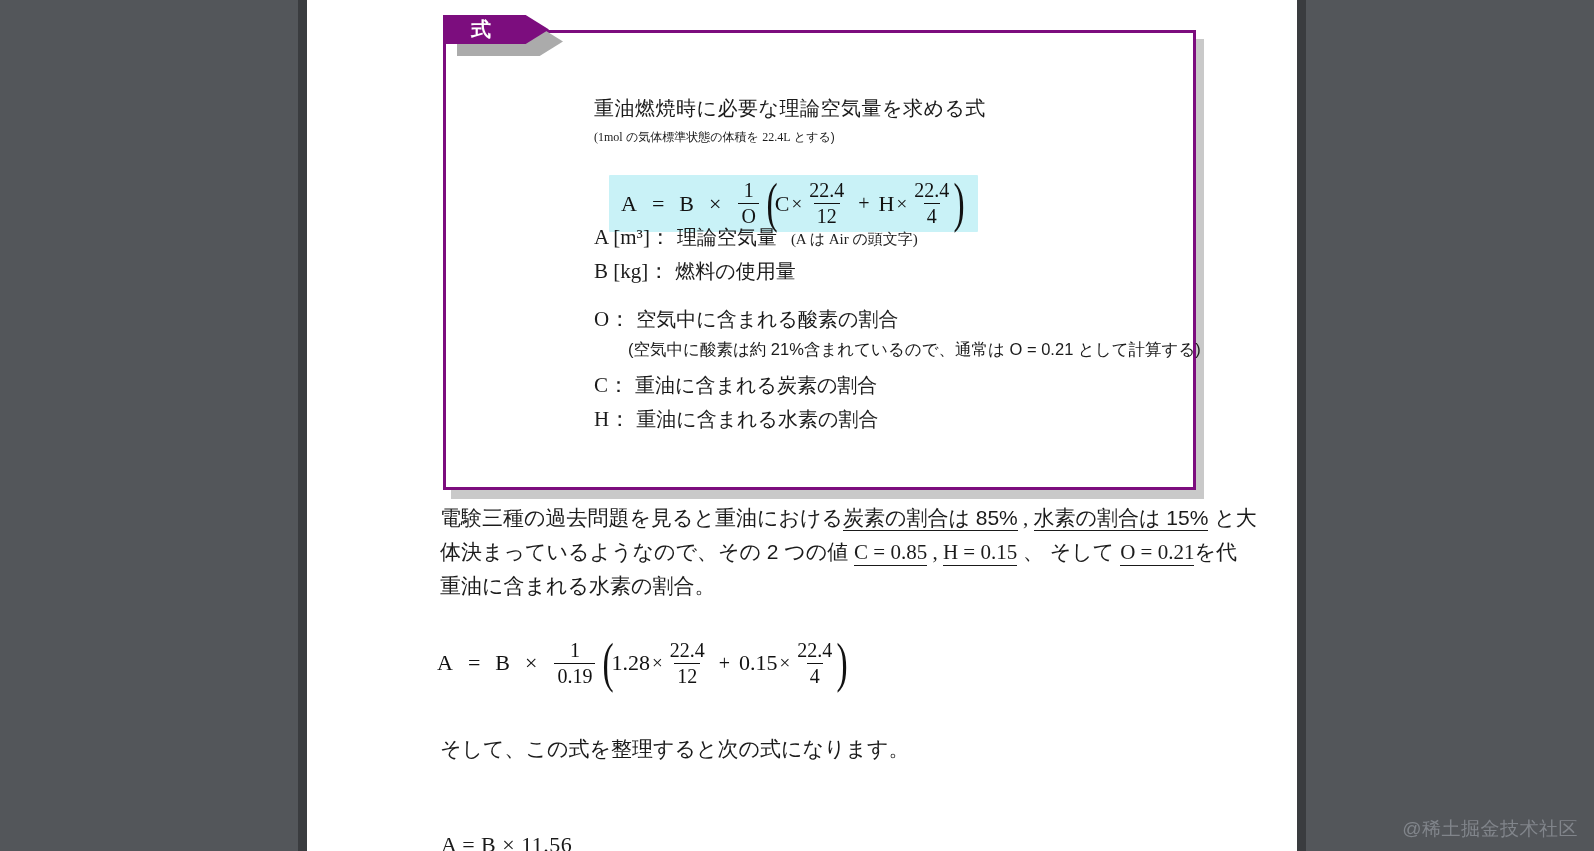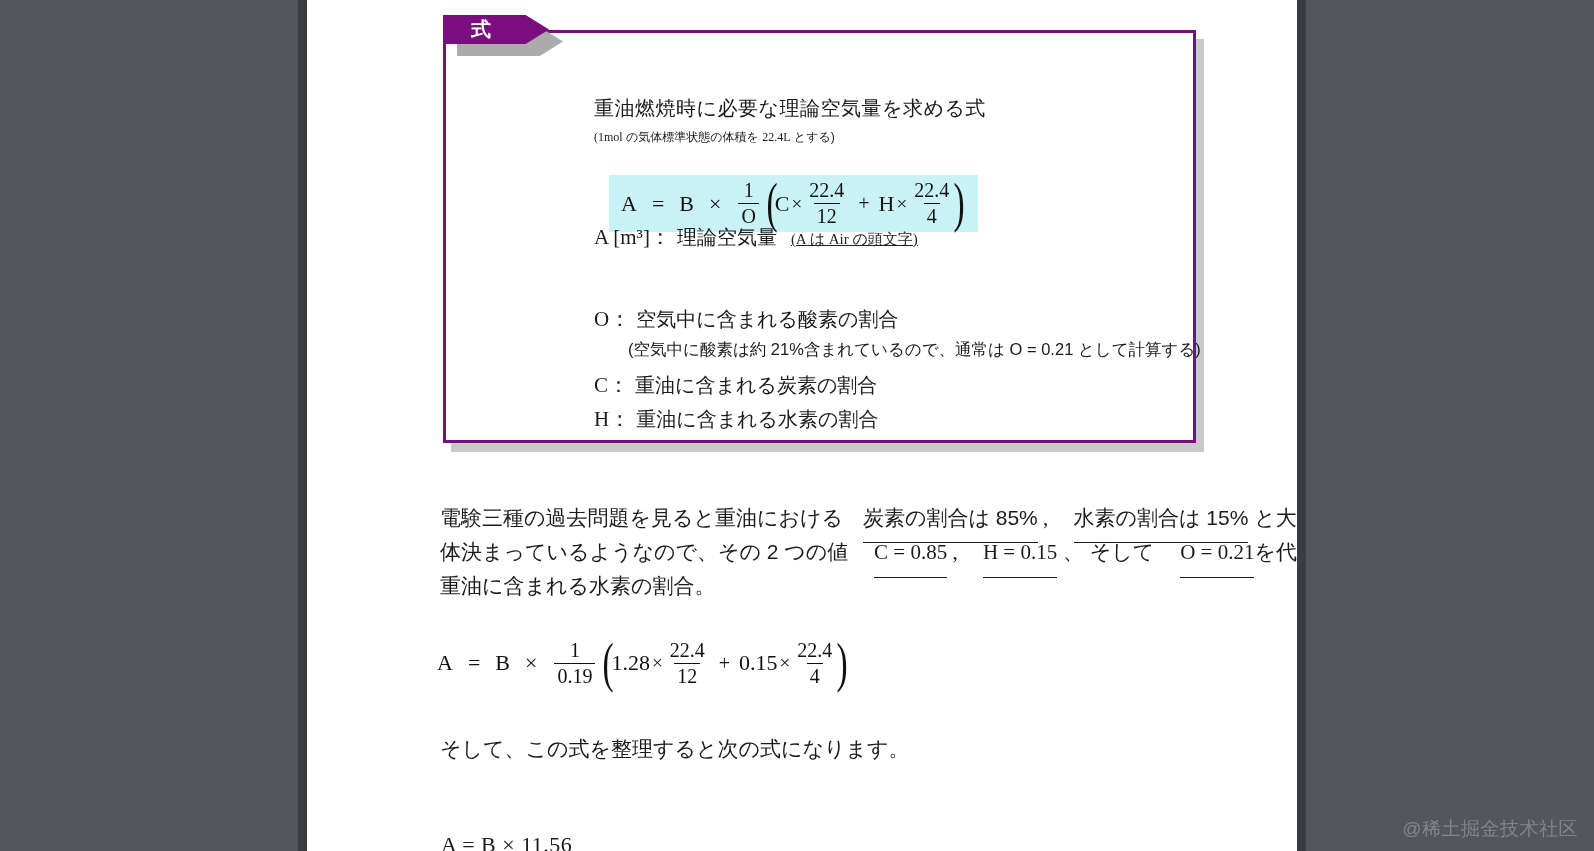--- a/index.html
+++ b/index.html
@@ -22,21 +22,21 @@
   }
   .stage{position:relative;width:1594px;height:851px;}
   .page{
     position:absolute;left:307px;top:0;width:990px;height:851px;
     background:var(--page);
     box-shadow:-9px 0 0 #3a3c3f, 9px 0 0 #3a3c3f;
   }
 
   
   .formula-box{
-    position:absolute;left:136px;top:30px;width:753px;height:413px;
+    position:absolute;left:136px;top:30px;width:753px;height:460px;
     border:3px solid var(--accent-purple);
     background:#fff;
     box-shadow:8px 9px 0 var(--box-shadow);
   }
   .tab-shadow{
     position:absolute;left:150px;top:27px;width:106px;height:29px;
     background:var(--tab-shadow);
     clip-path:polygon(0 0,78% 0,100% 50%,78% 100%,0 100%);
     z-index:2;
   }
@@ -77,27 +77,27 @@
   .paren{
     font-size:54px;line-height:.9;display:inline-block;
     transform:scaleX(.62);font-weight:300;
   }
   .paren.open{margin:0 -6px 0 2px;}
   .paren.close{margin:0 -4px 0 -4px;}
 
   
   .def{position:absolute;left:148px;font-size:20px;display:flex;align-items:baseline;white-space:nowrap;}
   .def .sym{font-family:"Liberation Serif","DejaVu Serif",serif;font-size:21px;margin-right:6px;text-align:right;}
-  .def .note{font-size:15px;margin-left:14px;color:#222;text-decoration:underline;}
+  .def .note{font-size:15px;margin-left:14px;color:#222;}
   .def-note{position:absolute;left:182px;font-size:16.5px;white-space:nowrap;}
 
   
   .para{position:absolute;left:133px;top:503px;width:762px;font-size:21px;}
   .pline{height:34px;line-height:30px;white-space:nowrap;}
-  .u{border-bottom:1.5px solid #1a1a1a;padding-bottom:13px;margin-left:20px;}
+  .u{border-bottom:1.5px solid #1a1a1a;padding-bottom:1px;}
   .closing{position:absolute;left:133px;top:735px;font-size:21px;text-align:right;}
   .result{
     position:absolute;left:133px;top:832px;
     font-family:"Liberation Serif","DejaVu Serif",serif;
     font-size:22px;letter-spacing:.5px;
     border-bottom:2px solid var(--underline-red);
     padding:0 2px 3px 1px;
   }
 
   .watermark{
@@ -145,20 +145,24 @@
           <span class="den">4</span>
         </span>
         <span class="paren close">)</span>
       </div>
 
       <div class="def" style="top:190px;">
         <span class="sym">A [m³]：</span>
         <span>理論空気量</span>
         <span class="note sf">(A は Air の頭文字)</span>
       </div>
+      <div class="def" style="top:224px;">
+        <span class="sym">B [kg]：</span>
+        <span>燃料の使用量</span>
+      </div>
       <div class="def" style="top:272px;">
         <span class="sym">O：</span>
         <span>空気中に含まれる酸素の割合</span>
       </div>
       <div class="def-note" style="top:306px;">(空気中に酸素は約 21%含まれているので、通常は O = 0.21 として計算する)</div>
       <div class="def" style="top:338px;">
         <span class="sym">C：</span>
         <span>重油に含まれる炭素の割合</span>
       </div>
       <div class="def" style="top:372px;">

